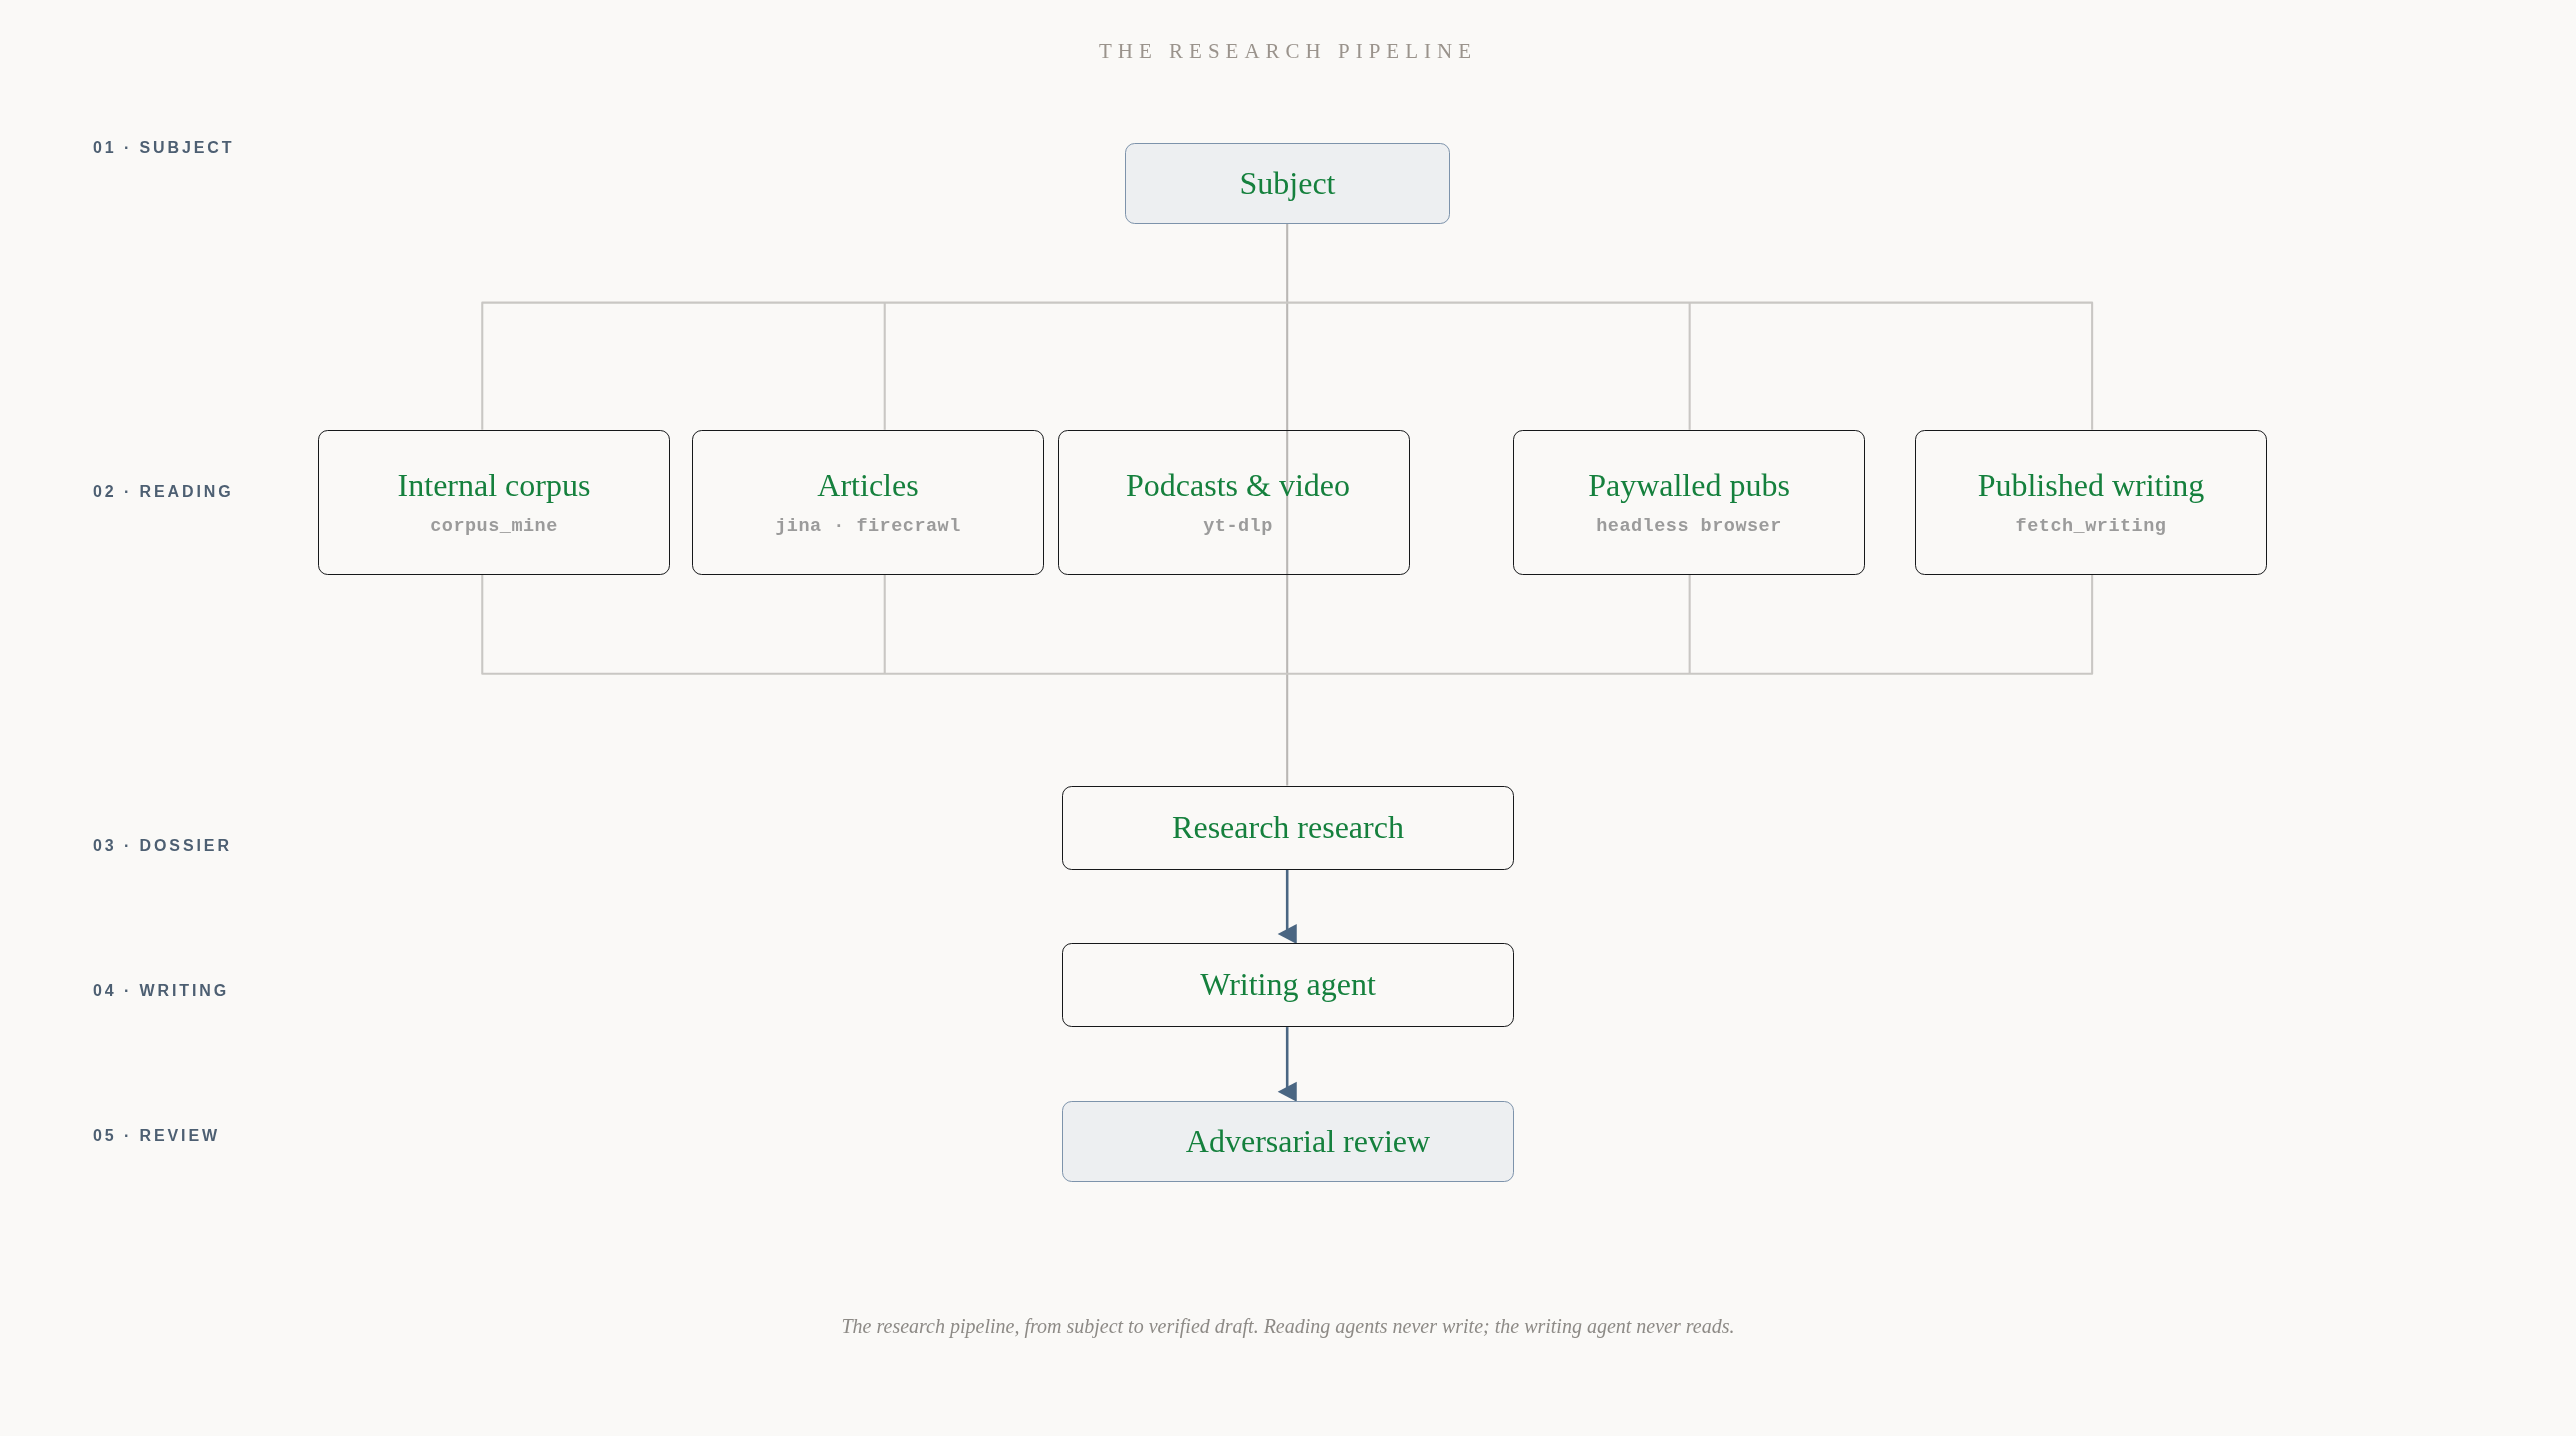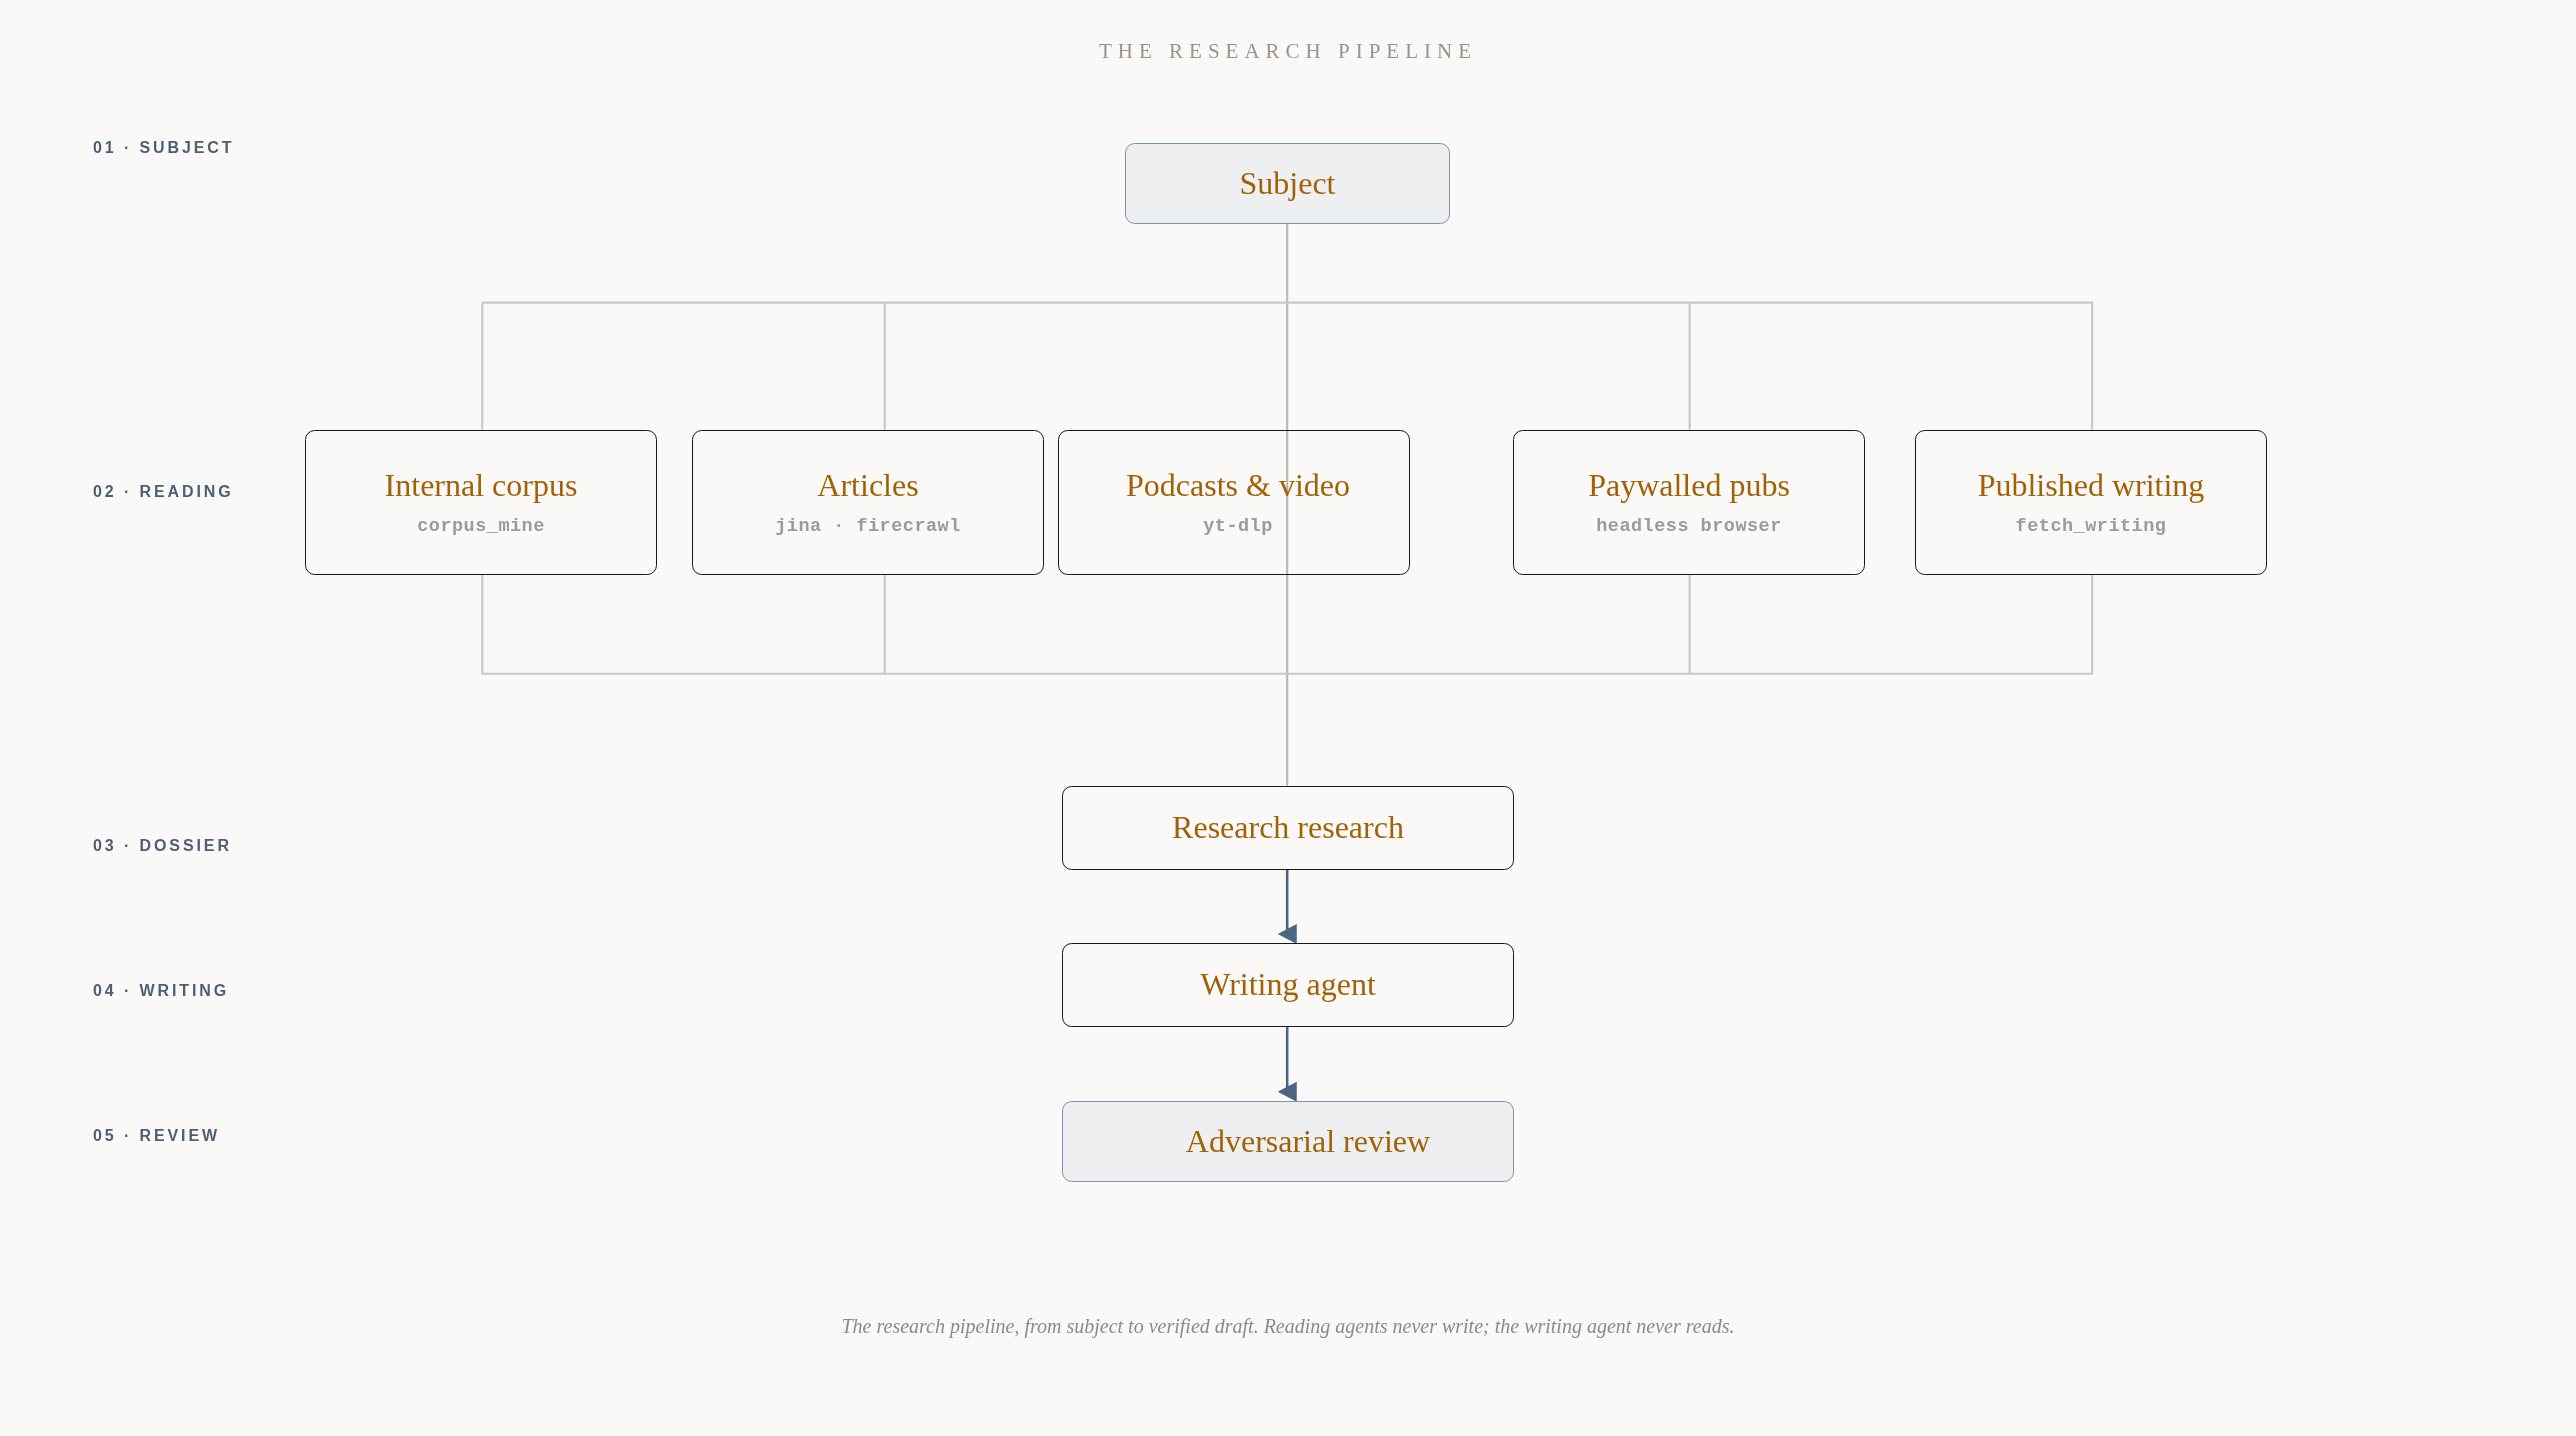--- a/index.html
+++ b/index.html
@@ -64,42 +64,42 @@
     flex-direction: column;
     align-items: center;
     justify-content: center;
     border-radius: 9.7px;
     background: transparent;
     border: 1.9px solid #16181a;
   }
   .node .node-title {
     font-family: "Liberation Serif", serif;
     font-size: 32px;
-    color: #a16207;
+    color: #15803d;
     line-height: 1.1;
     white-space: pre;
   }
   .node .node-sub {
     margin-top: 13px;
     font-family: "Liberation Mono", monospace;
     font-size: 18.5px;
     letter-spacing: 0.5px;
     color: #9b9b9b;
     white-space: pre;
     font-weight: bold;
   }
   .node.accent {
     background: #edeff1;
     border: 1.9px solid #7d93ab;
   }
 
   
   #node-subject       { left: 1125px; top: 143px;  width: 325px;  height: 81px; }
 
-  #node-internal      { left: 305px;  top: 430px;  width: 352px;  height: 145px; align-items: center; }
+  #node-internal      { left: 318px;  top: 430px;  width: 352px;  height: 145px; align-items: center; }
   #node-articles      { left: 692px;  top: 430px;  width: 352px;  height: 145px; }
   #node-podcasts      { left: 1058px; top: 430px;  width: 352px;  height: 145px; padding-left: 8px; }
   #node-paywalled     { left: 1513px; top: 430px;  width: 352px;  height: 145px; }
   #node-published     { left: 1915px; top: 430px;  width: 352px;  height: 145px; }
 
   #node-dossier       { left: 1062px; top: 786px;  width: 452px;  height: 84px; }
   #node-writing       { left: 1062px; top: 943px; width: 452px;  height: 84px; }
   #node-review        { left: 1062px; top: 1101px; width: 452px;  height: 81px; padding-left: 40px; }
 
   

